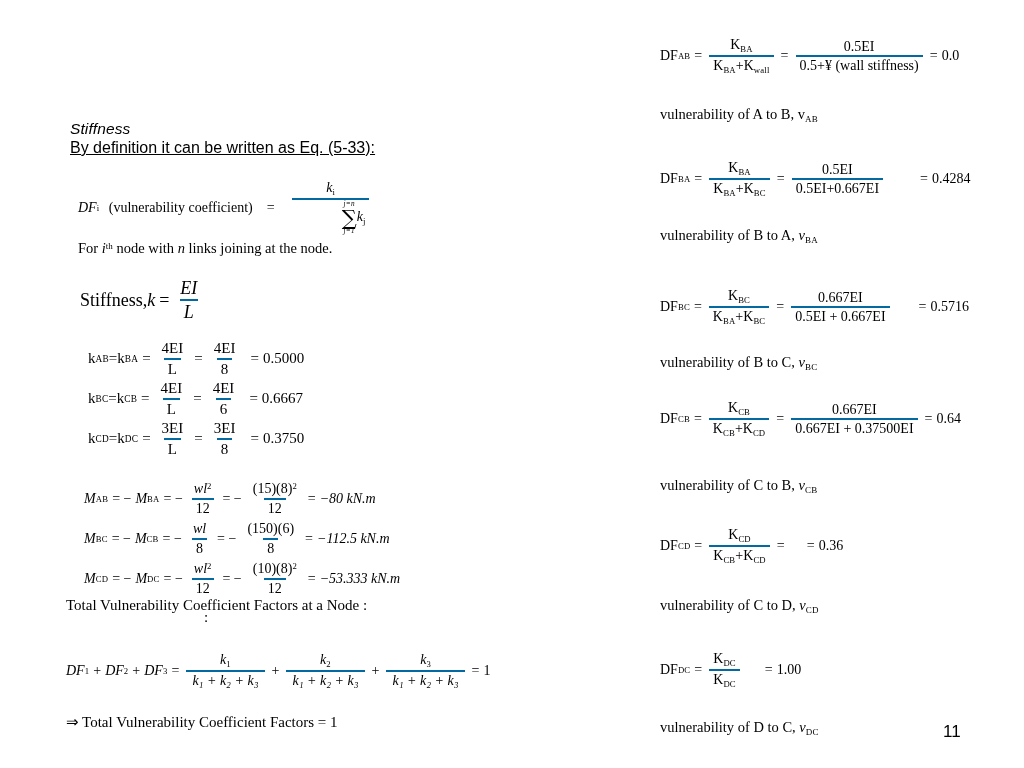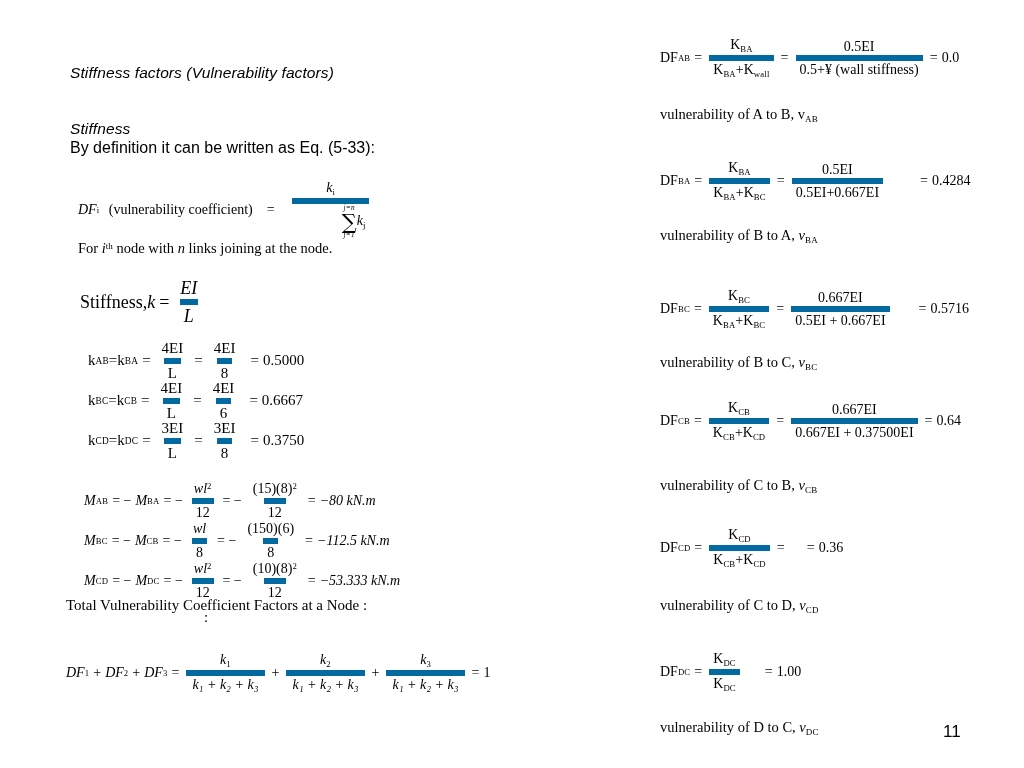--- a/index.html
+++ b/index.html
@@ -73,21 +73,21 @@
   .frac {
     display: inline-flex;
     flex-direction: column;
     align-items: center;
     justify-content: center;
     vertical-align: middle;
     margin: 0 3px;
     line-height: 1.12;
   }
   .frac > .num { padding: 0 4px 1px 4px; }
-  .frac > .den { padding: 1px 4px 0 4px; border-top: 6px solid #0369a1; }
+  .frac > .den { padding: 1px 4px 0 4px; border-top: 2px solid #0369a1; }
   .frac.wide > .num, .frac.wide > .den { padding-left: 6px; padding-right: 6px; }
 
   
   .sumbox {
     display: inline-flex;
     flex-direction: column;
     align-items: center;
     justify-content: center;
     line-height: 1;
     vertical-align: middle;
@@ -112,25 +112,24 @@
     font-family: "Liberation Sans", sans-serif;
     font-size: 17px;
     color: #000000;
   }
 </style>
 </head>
 <body>
 
 <div class="slide">
 
-  <div class="abs hdr-sans" style="left:70px; top:64px;">Stiffness factors (Vulnerability factors)</div>
 
   <div class="abs hdr-sans" style="left:70px; top:120px;">Stiffness</div>
 
-  <div class="abs hdr-sans-plain" style="left:70px; top:139px;">By definition it can be written as Eq. (5-33):</div>
+  <div class="abs hdr-sans-plain" style="left:70px; top:139px;text-decoration:underline;">By definition it can be written as Eq. (5-33):</div>
 
   <div class="abs math" style="left:78px; top:180px; font-size:14px;">
     <span class="mi">DF</span>
       <span class="sub mi">i</span>
     <span class="opn">&nbsp;</span>
     <span>(vulnerability coefficient)</span>
     <span class="op" style="padding:0 14px;">=</span>
     <span class="frac">
       <span class="num"><span class="mi">k</span><span class="sub mi">i</span></span>
       <span class="den">
@@ -302,20 +301,21 @@
     </span>
     <span class="op">+</span>
     <span class="frac wide">
       <span class="num"><span class="mi">k</span><span class="sub">3</span></span>
       <span class="den mi">k₁ + k₂ + k₃</span>
     </span>
     <span class="op">=</span>
     <span>1</span>
   </div>
 
+  <div class="abs serif" style="left:66px; top:713px; font-size:15px;">⇒ Total Vulnerability Coefficient Factors = 1</div>
 
   <div class="abs math" style="left:660px; top:37px; font-size:14px;">
     <span class="mu">DF</span>
       <span class="sub">AB</span>
     <span class="op">=</span>
     <span class="frac">
       <span class="num"><span>K</span><span class="sub">BA</span></span>
       <span class="den"><span>K</span><span class="sub">BA</span><span>+K</span><span class="sub">wall</span></span>
     </span>
     <span class="op">=</span>

